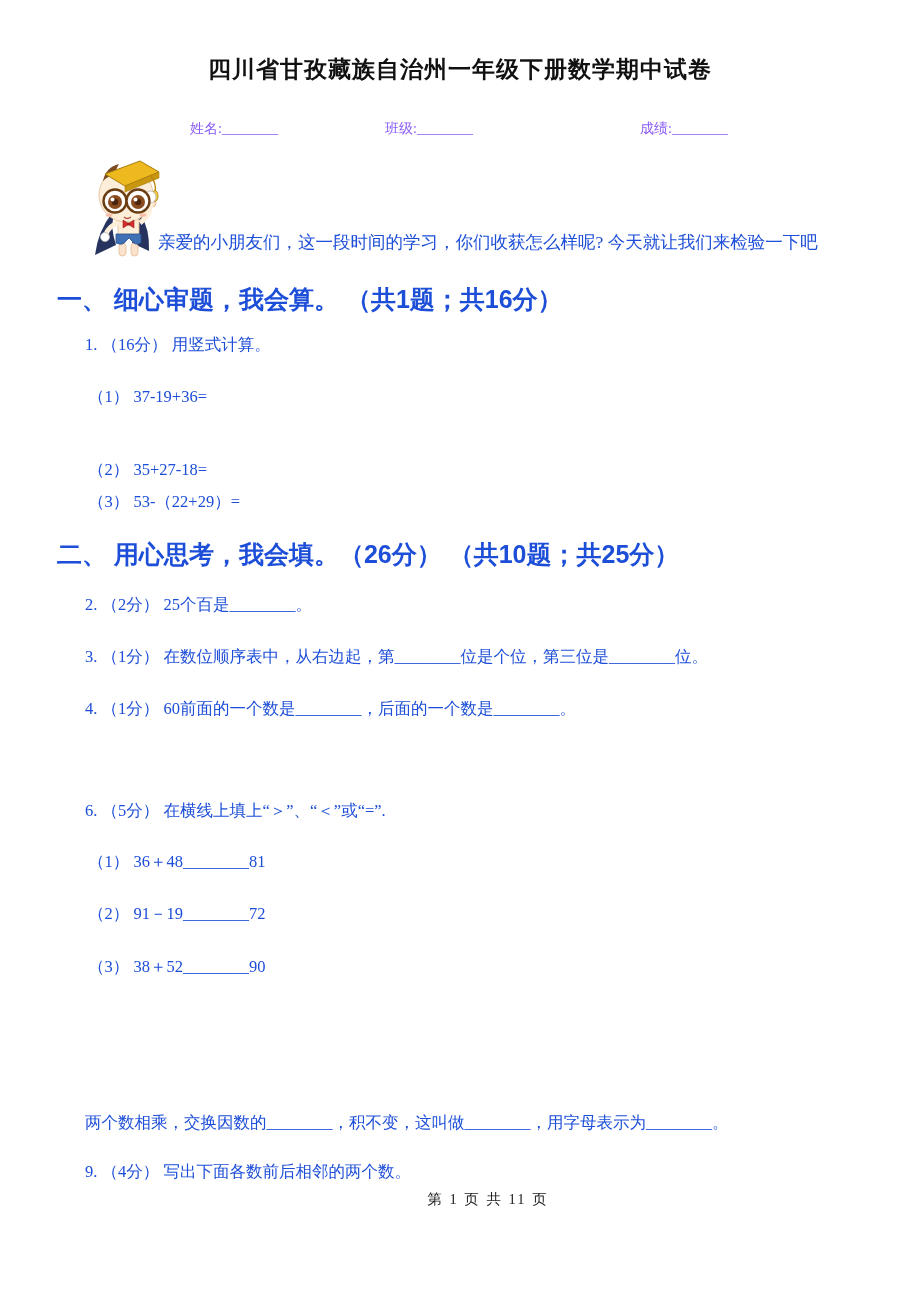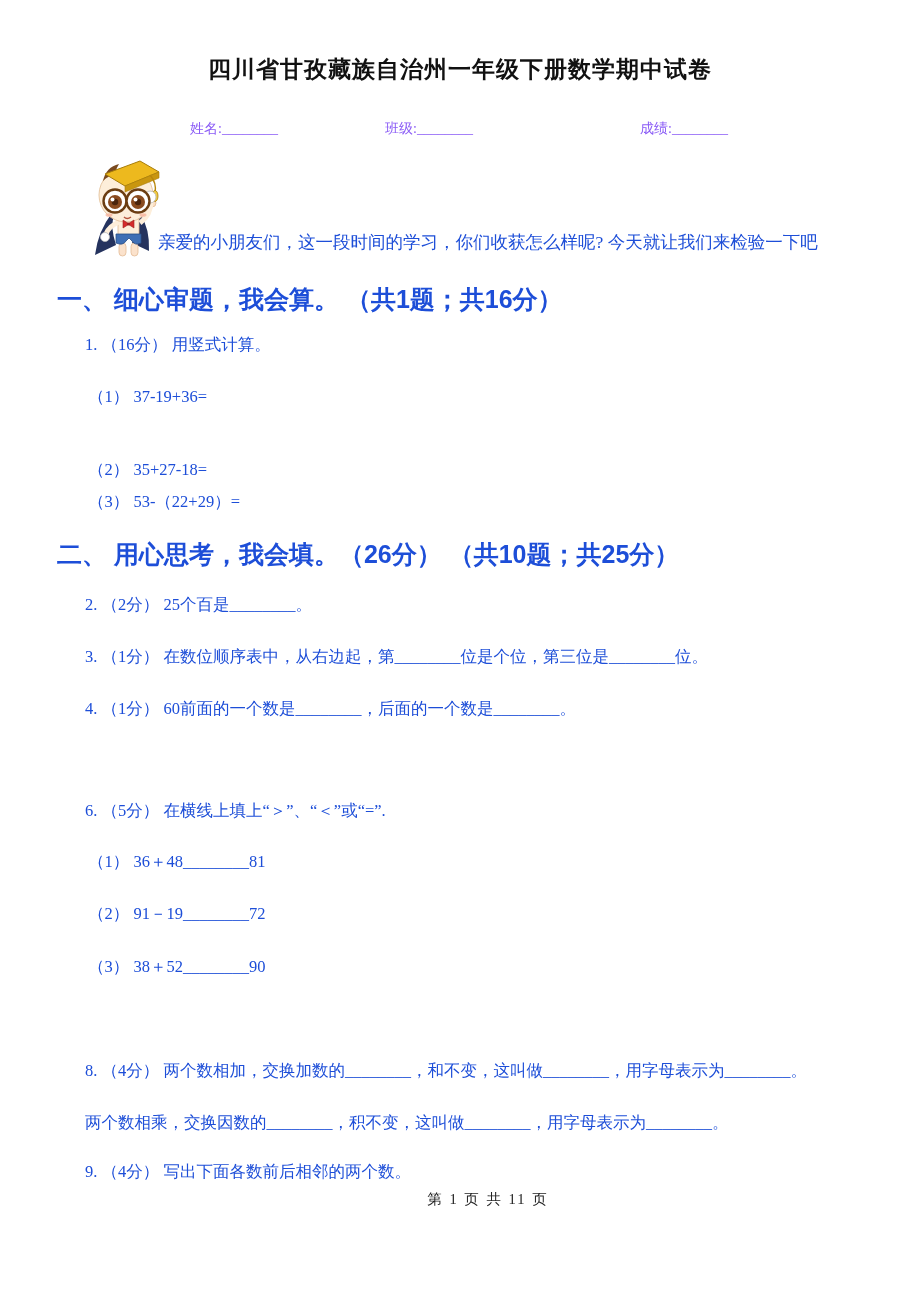--- a/index.html
+++ b/index.html
@@ -135,19 +135,18 @@
   <div class="line sub q1-3">（3） 53-（22+29）=</div>
 
   <div class="line sec-heading h2">二、 用心思考，我会填。（26分） （共10题；共25分）</div>
   <div class="line item q2">2. （2分） 25个百是________。</div>
   <div class="line item q3">3. （1分） 在数位顺序表中，从右边起，第________位是个位，第三位是________位。</div>
   <div class="line item q4">4. （1分） 60前面的一个数是________，后面的一个数是________。</div>
   <div class="line item q6">6. （5分） 在横线上填上“＞”、“＜”或“=”.</div>
   <div class="line sub q6-1">（1） 36＋48________81</div>
   <div class="line sub q6-2">（2） 91－19________72</div>
   <div class="line sub q6-3">（3） 38＋52________90</div>
-  <div class="line item q8">8. （4分） 两个数相加，交换加数的________，和不变，这叫做________，用字母表示为________。</div>
   <div class="line item q8b">两个数相乘，交换因数的________，积不变，这叫做________，用字母表示为________。</div>
   <div class="line item q9">9. （4分） 写出下面各数前后相邻的两个数。</div>
 
   <div class="footer">第 1 页 共 11 页</div>
 
 </div>
 
 </body></html>

